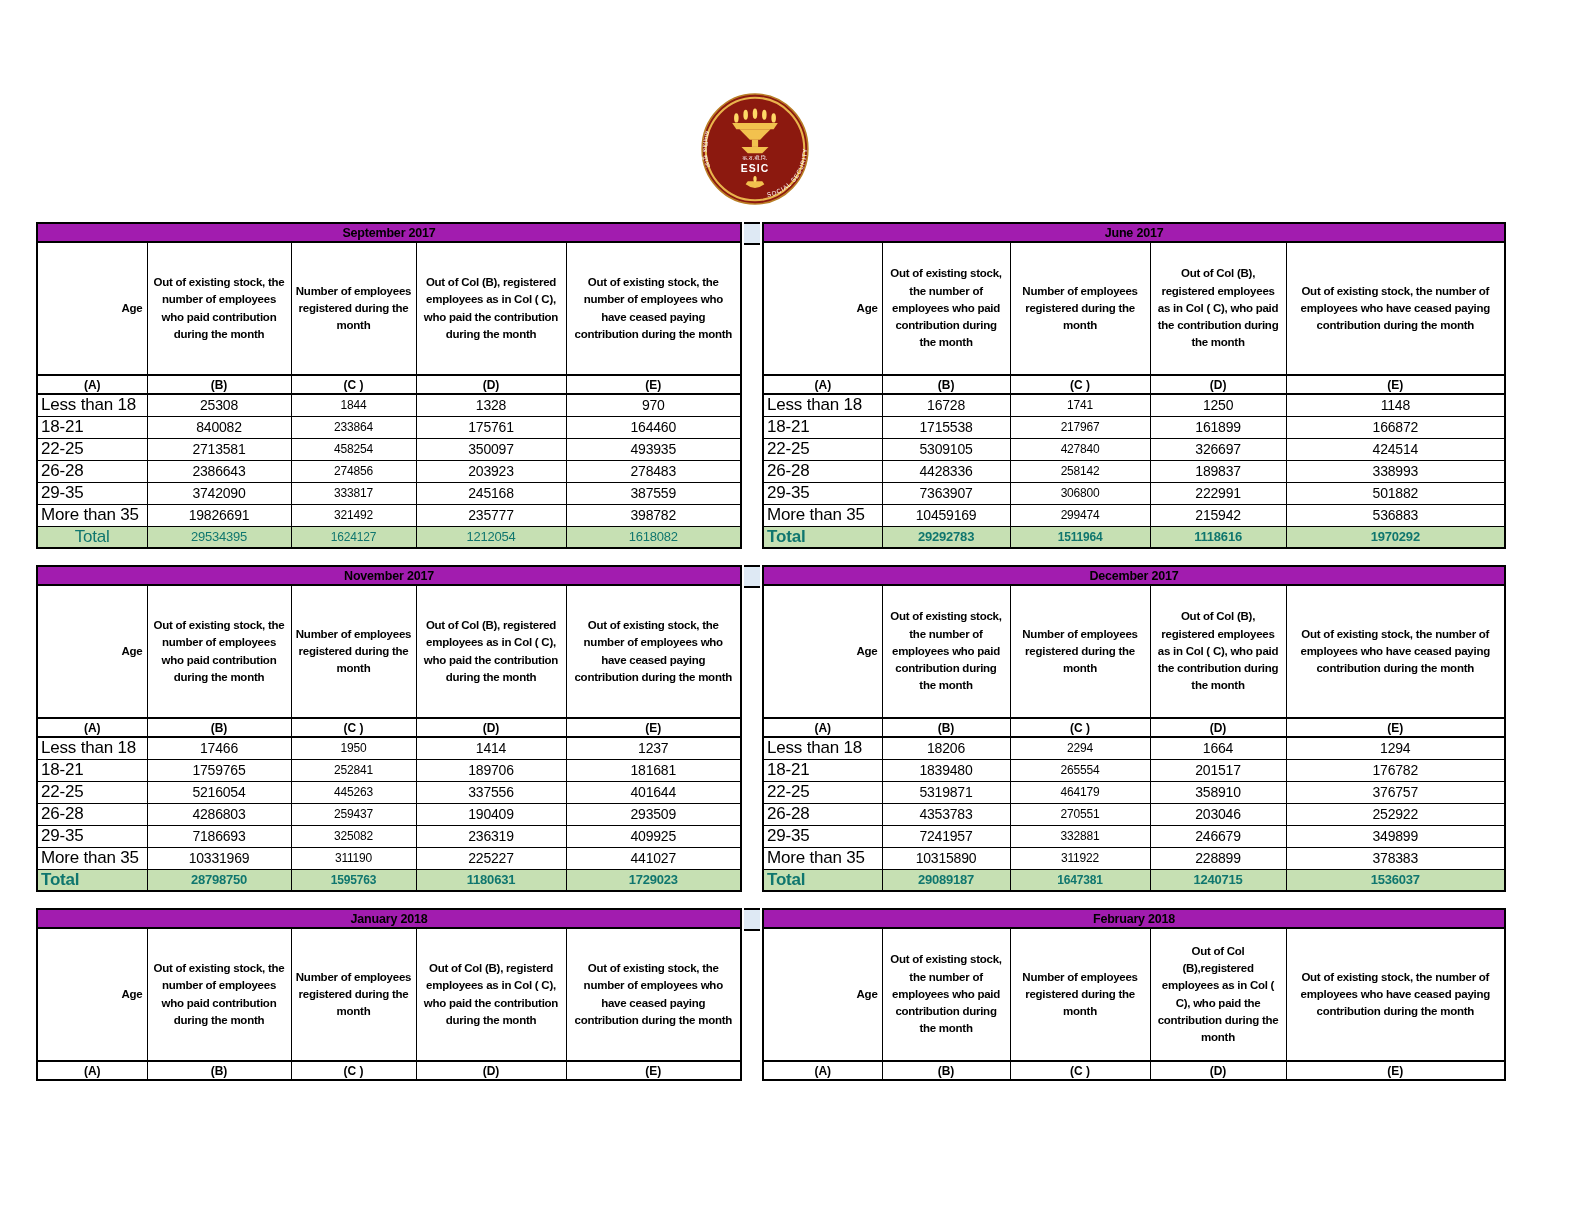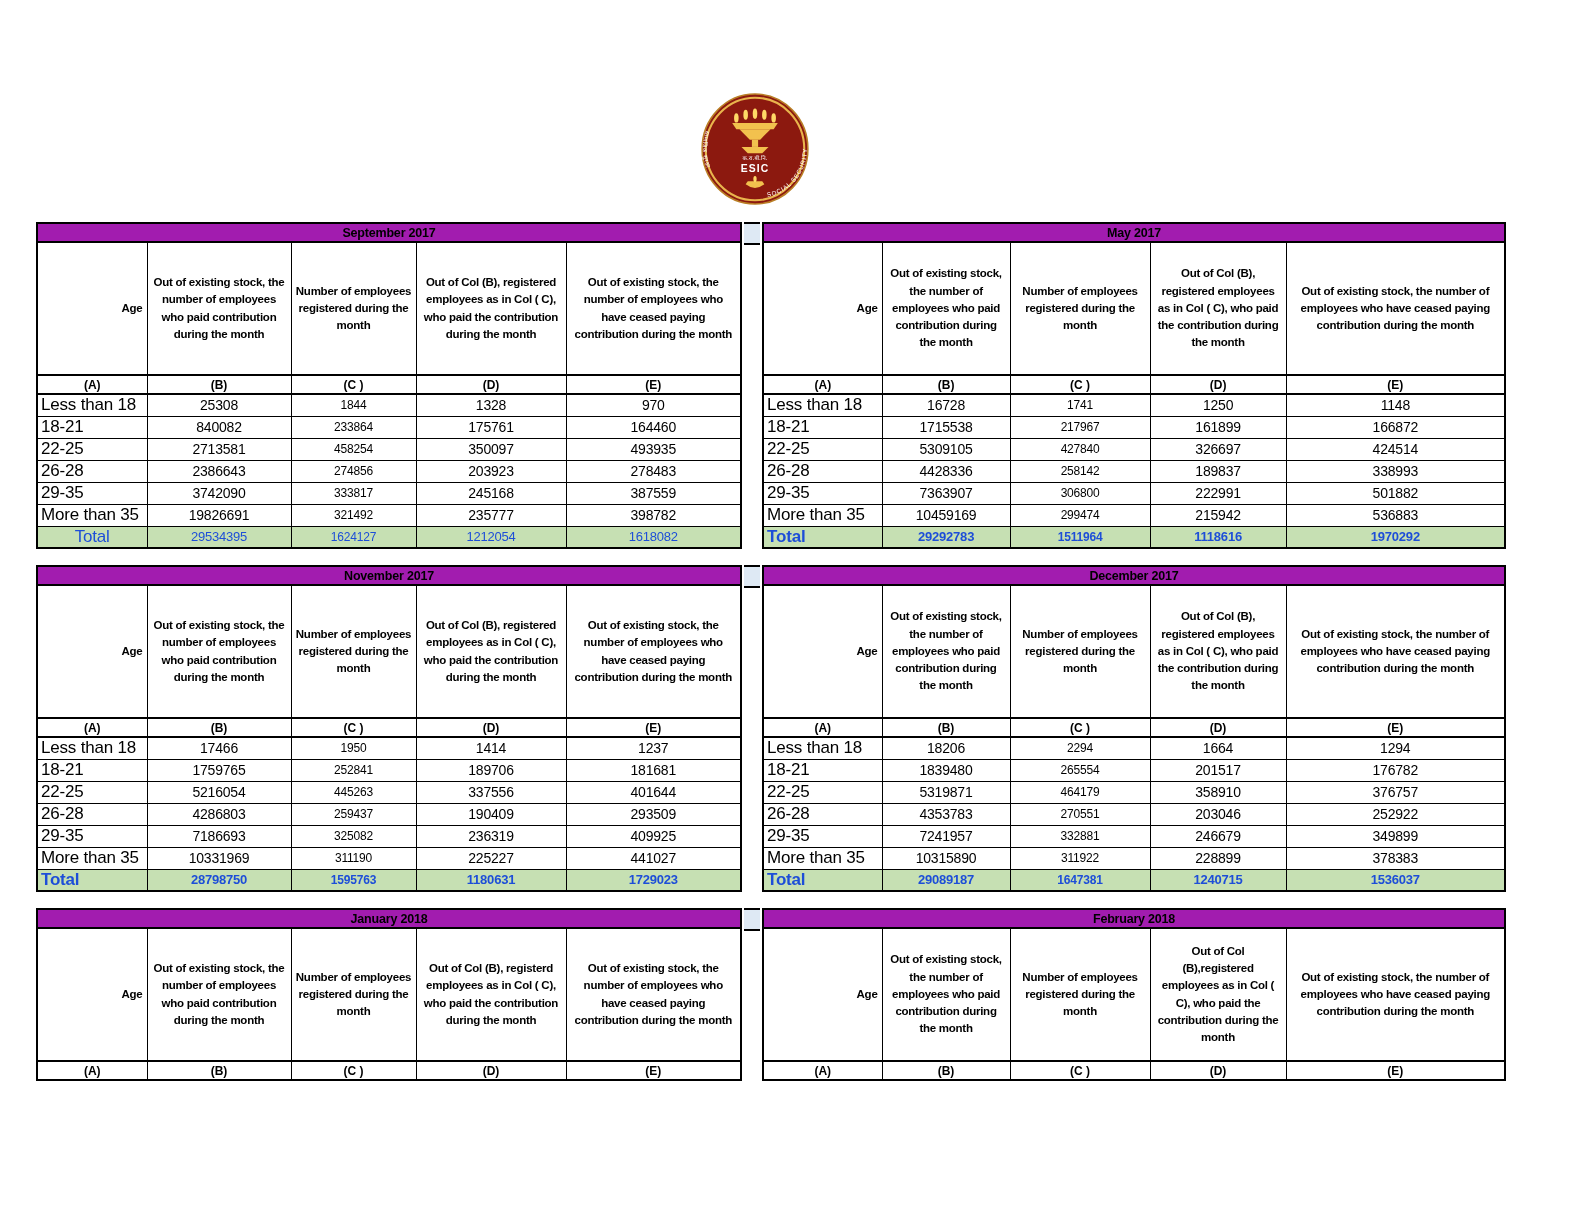--- a/index.html
+++ b/index.html
@@ -35,21 +35,21 @@
   .t-hdr th{height:133px;border:1.5px solid #000;border-bottom:2px solid #000;
     font-size:11.5px;font-weight:700;line-height:1.5;text-align:center;vertical-align:middle;
     padding:2px 4px;letter-spacing:-0.25px;}
   .t-hdr th.age{text-align:right;}
   .t-lbl th{height:19px;border:1.5px solid #000;border-bottom:2px solid #000;
     font-size:12px;font-weight:700;text-align:center;vertical-align:middle;}
   tbody td{height:22px;border:1.5px solid #000;text-align:center;vertical-align:middle;
     font-size:14px;padding:0 3px;letter-spacing:-0.2px;}
   tbody td.age{text-align:left;font-size:17px;}
   tbody td.nc{font-size:12px;}
-  .t-total td{background:#C6E0B3;color:#1d4ed8;font-weight:700;font-size:13px;}
+  .t-total td{background:#C6E0B3;color:#0f766e;font-weight:700;font-size:13px;}
   .t-total td.age{text-align:left;}
   .total-centered .t-total td{font-weight:400;}
   .total-centered .t-total td.age{text-align:center;}
 </style>
 </head>
 <body>
 
 <div class="page">
 
   <svg class="logo" viewBox="0 0 106 108">
@@ -186,21 +186,21 @@
   <table class="month pos-right">
     <colgroup>
       <col class="ca">
             <col class="cb">
             <col class="cc">
             <col class="cd">
             <col class="ce">
     </colgroup>
     <thead>
       <tr class="t-title">
-        <th colspan="5">May 2017</th>
+        <th colspan="5">June 2017</th>
       </tr>
       <tr class="t-hdr">
         <th class="age">Age</th>
         <th>Out of existing stock, the number of employees who paid contribution during the month</th>
         <th>Number of employees registered during the month</th>
         <th>Out of Col (B), registered employees as in Col ( C), who paid the contribution during the month</th>
         <th>Out of existing stock, the number of  employees  who have ceased paying contribution during the month</th>
       </tr>
       <tr class="t-lbl">
         <th>(A)</th>

